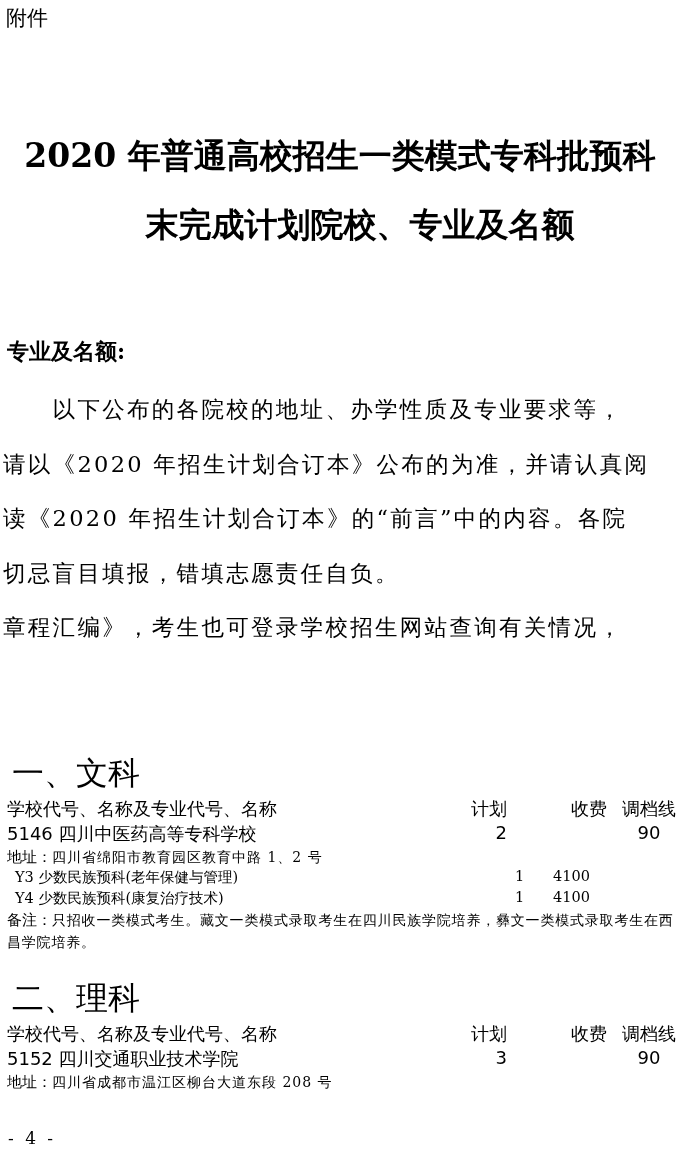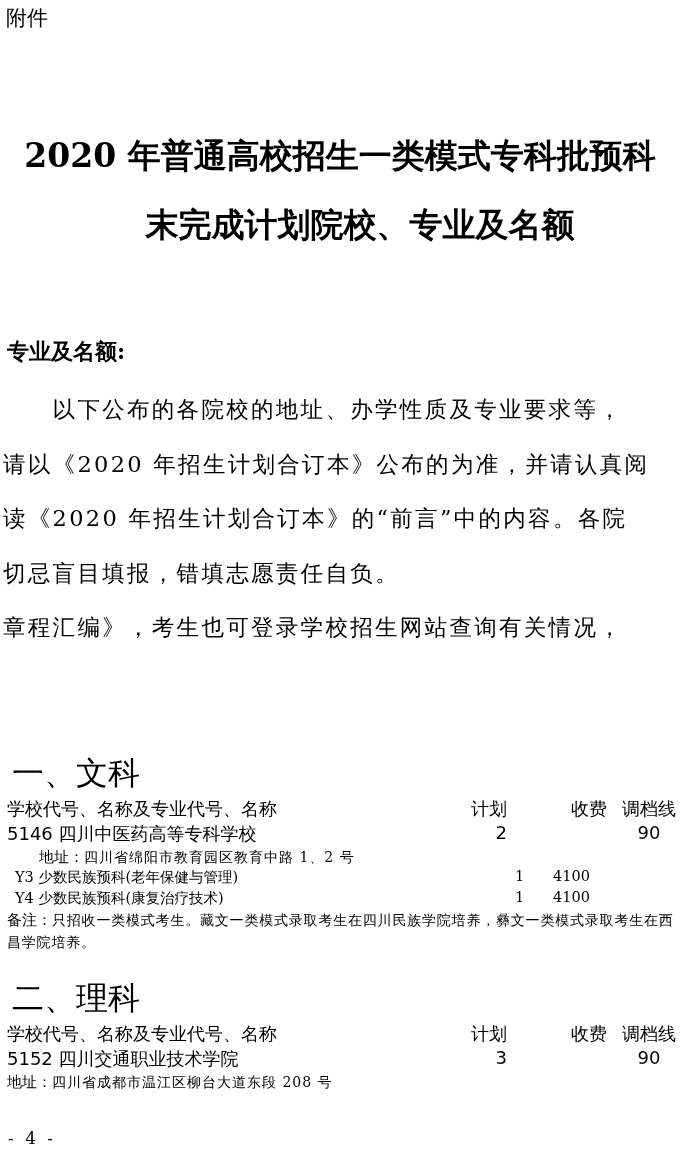--- a/index.html
+++ b/index.html
@@ -50,21 +50,21 @@
   <span class="c1">学校代号、名称及专业代号、名称</span>
   <span class="plan">计划</span>
   <span class="fee">收费</span>
   <span class="line">调档线</span>
 </div>
 <div class="abs row" style="top:822px;">
   <span class="c1">5146  四川中医药高等专科学校</span>
   <span class="plan">2</span>
   <span class="line">90</span>
 </div>
-<div class="abs addr" style="top:848px;margin-left:32px;">
+<div class="abs addr" style="top:848px;">
   <b>地址：</b><span>四川省绵阳市教育园区教育中路 1、2 号</span>
 </div>
 <div class="abs major" style="top:868px;">
   <span class="c1">Y3 少数民族预科(老年保健与管理)</span>
   <span class="plan">1</span>
   <span class="fee">4100</span>
 </div>
 <div class="abs major" style="top:889px;">
   <span class="c1">Y4 少数民族预科(康复治疗技术)</span>
   <span class="plan">1</span>

